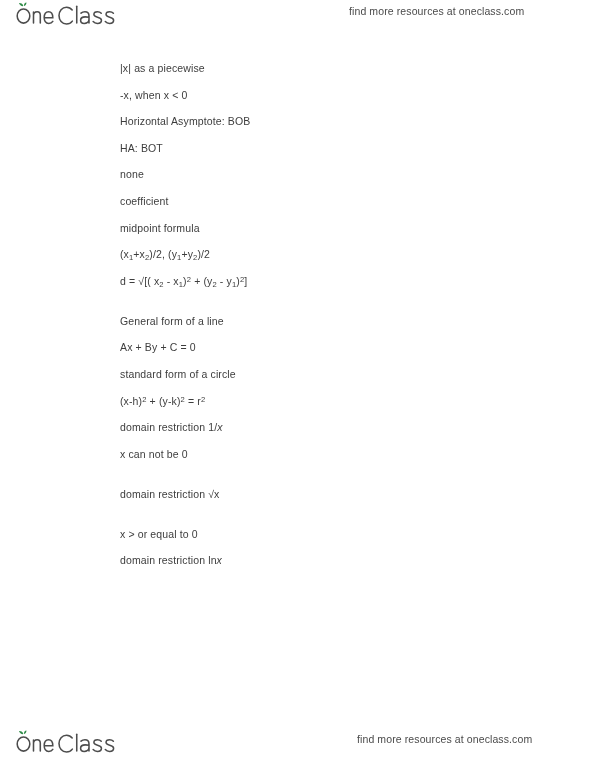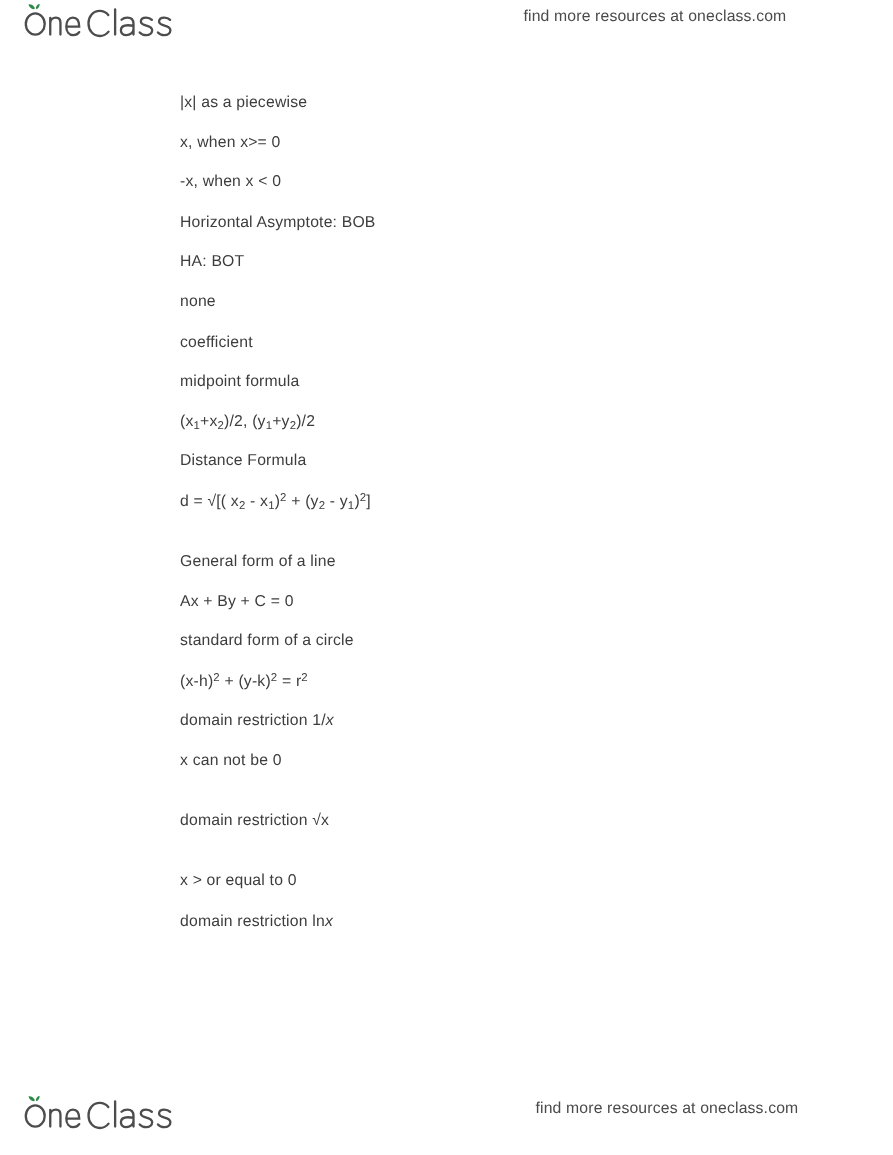--- a/index.html
+++ b/index.html
@@ -137,34 +137,32 @@
         <path d="M200.8 22.5 C198.9 20.4 196.1 19.4 193.2 19.4 C189.1 19.4 186.1 21.5 186.1 24.8 C186.1 32.0 201.2 28.6 201.2 36.4 C201.2 40.3 197.7 42.8 193.1 42.8 C189.7 42.8 186.6 41.5 184.6 39.2" fill="none" stroke="#4d4d4d" stroke-width="3.1" stroke-linecap="round"></path>
       </svg>
     </div>
 
     <div class="tagline">find more resources at oneclass.com</div>
   </div>
 
   <div class="notes">
 
     <p class="note-line">|x| as a piecewise</p>
-    <p class="note-line">x, when x&gt;= 0</p>
     <p class="note-line">-x, when x &lt; 0</p>
     <p class="note-line">Horizontal Asymptote: BOB</p>
     <p class="note-line">HA: BOT</p>
     <p class="note-line">none</p>
     <p class="note-line">coefficient</p>
     <p class="note-line">midpoint formula</p>
 
     <p class="note-line">
       <span>(x<sub>1</sub>+x<sub>2</sub>)/2,</span>
       <span>(y<sub>1</sub>+y<sub>2</sub>)/2</span>
     </p>
 
-    <p class="note-line">Distance Formula</p>
 
     <p class="note-line gap-after">
       d = √[( x<sub>2</sub> - x<sub>1</sub>)<sup>2</sup> + (y<sub>2</sub> - y<sub>1</sub>)<sup>2</sup>]
     </p>
 
     <p class="note-line">General form of a line</p>
     <p class="note-line">Ax + By + C = 0</p>
     <p class="note-line">standard form of a circle</p>
 
     <p class="note-line">

